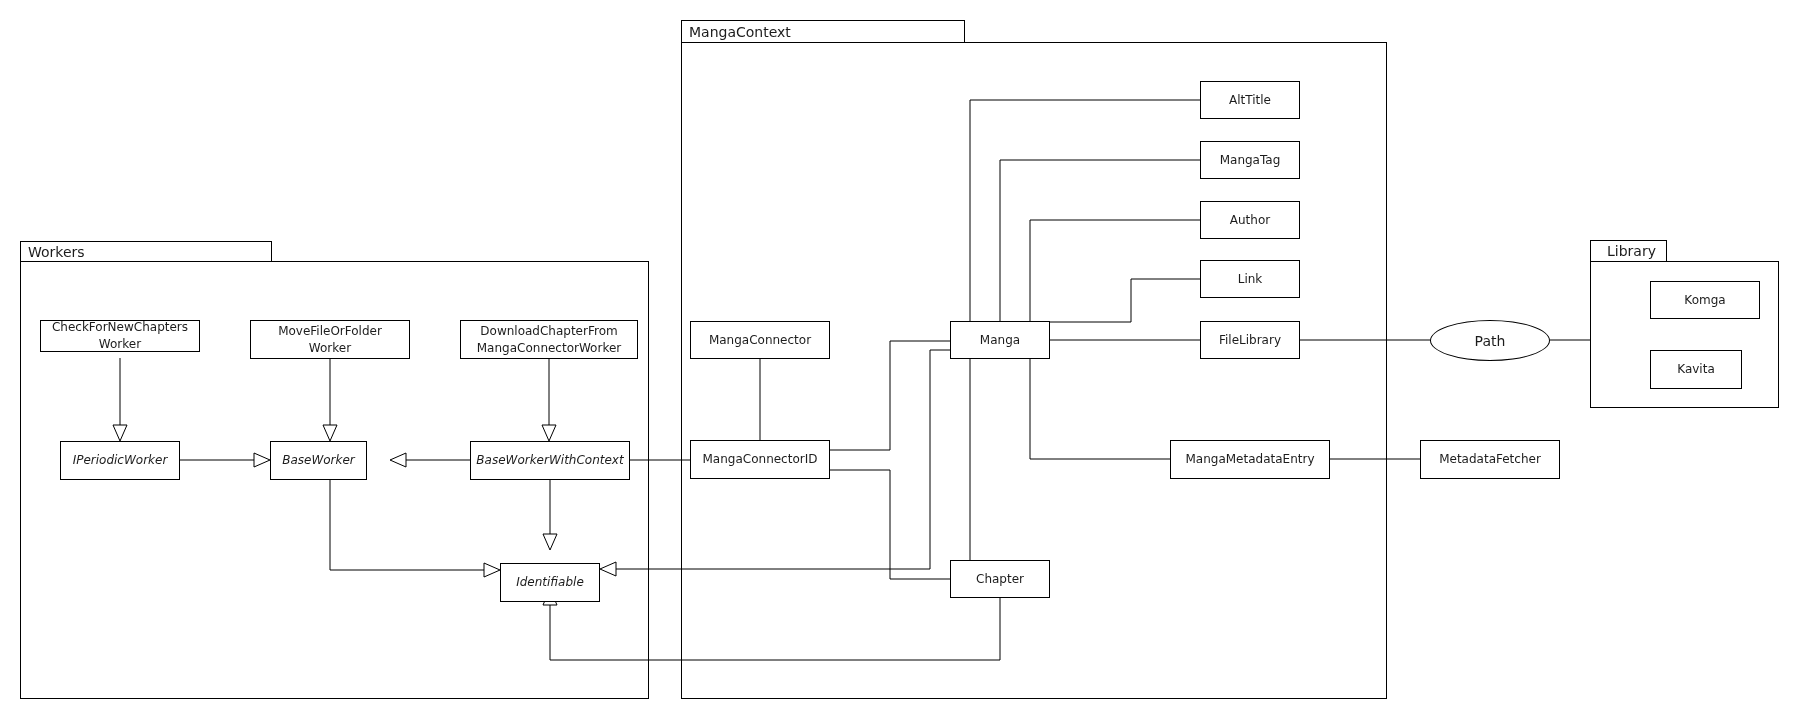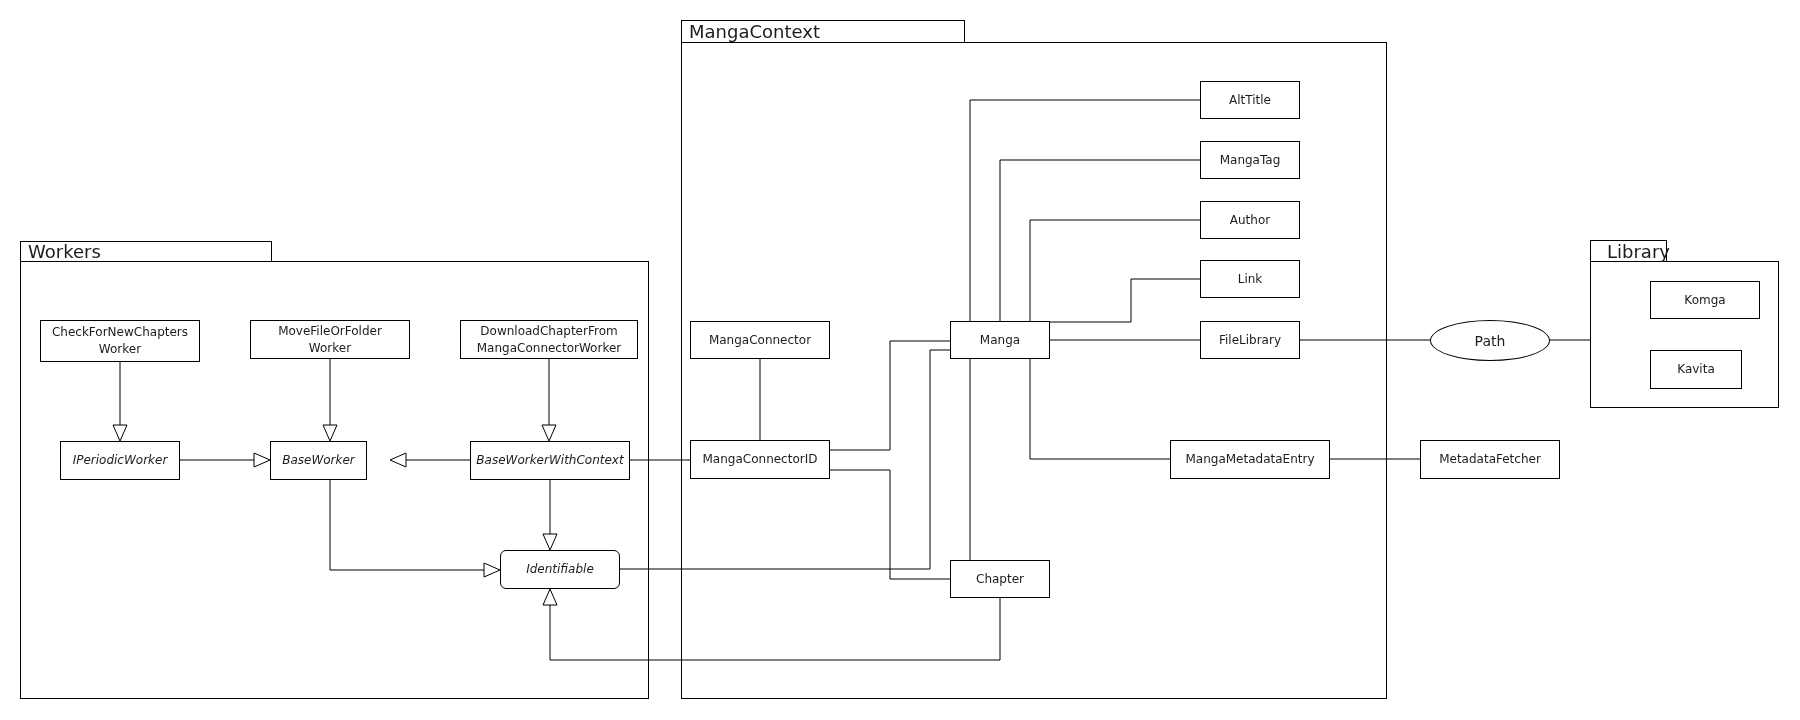--- a/index.html
+++ b/index.html
@@ -3,21 +3,21 @@
 <meta charset="utf-8">
 <style>
   html,body { margin:0; padding:0; background:#ffffff; }
   #canvas {
     position:relative; width:1800px; height:720px; background:#ffffff;
     font-family:"DejaVu Sans","Liberation Sans",sans-serif; color:#1c1c1c;
     overflow:hidden;
   }
   .pkg-body { position:absolute; border:1px solid #000; background:transparent; z-index:1; box-sizing:border-box; }
   .pkg-tab  { position:absolute; border:1px solid #000; background:#fff; z-index:2; box-sizing:border-box;
-              display:flex; align-items:center; padding-left:7px; font-size:18px; }
+              display:flex; align-items:center; padding-left:7px; font-size:14px; }
   #edges { position:absolute; left:0; top:0; z-index:2; }
   .node { position:absolute; border:1px solid #000; background:#fff; z-index:3; box-sizing:border-box;
           display:flex; flex-direction:column; align-items:center; justify-content:center;
           font-size:12px; line-height:17px; text-align:center; }
   .node.iface { font-style:italic; }
   .ellipse { position:absolute; border:1px solid #000; background:#fff; z-index:3; box-sizing:border-box;
              border-radius:50%; display:flex; align-items:center; justify-content:center; font-size:14px; }
   .lbl { white-space:nowrap; }
   #edges path { fill:none; stroke:#000; stroke-width:1; }
   #edges polygon { fill:#fff; stroke:#000; stroke-width:1; }
@@ -72,42 +72,42 @@
     <path d="M1000,321 V160 H1200"></path>
     <path d="M1030,321 V220 H1200"></path>
     <path d="M1050,322 H1131 V279 H1200"></path>
     <path d="M1050,340 H1200"></path>
     <path d="M1030,359 V459 H1170"></path>
     <path d="M1330,459 H1420"></path>
     <path d="M1300,340 H1430"></path>
     <path d="M1550,340 H1590"></path>
   </svg>
 
-  <div class="node" style="left:40px; top:320px; width:160px; height:42px;">
+  <div class="node" style="left:40px; top:320px; width:160px; height:32px;">
     <span class="lbl">CheckForNewChapters</span>
     <span class="lbl">Worker</span>
   </div>
   <div class="node" style="left:250px; top:320px; width:160px; height:39px;">
     <span class="lbl">MoveFileOrFolder</span>
     <span class="lbl">Worker</span>
   </div>
   <div class="node" style="left:460px; top:320px; width:178px; height:39px;">
     <span class="lbl">DownloadChapterFrom</span>
     <span class="lbl">MangaConnectorWorker</span>
   </div>
   <div class="node iface" style="left:60px; top:441px; width:120px; height:39px;">
     <span class="lbl">IPeriodicWorker</span>
   </div>
   <div class="node iface" style="left:270px; top:441px; width:97px; height:39px;">
     <span class="lbl">BaseWorker</span>
   </div>
   <div class="node iface" style="left:470px; top:441px; width:160px; height:39px;">
     <span class="lbl">BaseWorkerWithContext</span>
   </div>
-  <div class="node iface" style="left:500px; top:550px; width:120px; height:39px;border-radius:6px;">
+  <div class="node iface" style="left:500px; top:563px; width:100px; height:39px;">
     <span class="lbl">Identifiable</span>
   </div>
 
   <div class="node" style="left:690px; top:321px; width:140px; height:38px;">
     <span class="lbl">MangaConnector</span>
   </div>
   <div class="node" style="left:690px; top:440px; width:140px; height:39px;">
     <span class="lbl">MangaConnectorID</span>
   </div>
   <div class="node" style="left:950px; top:321px; width:100px; height:38px;">

